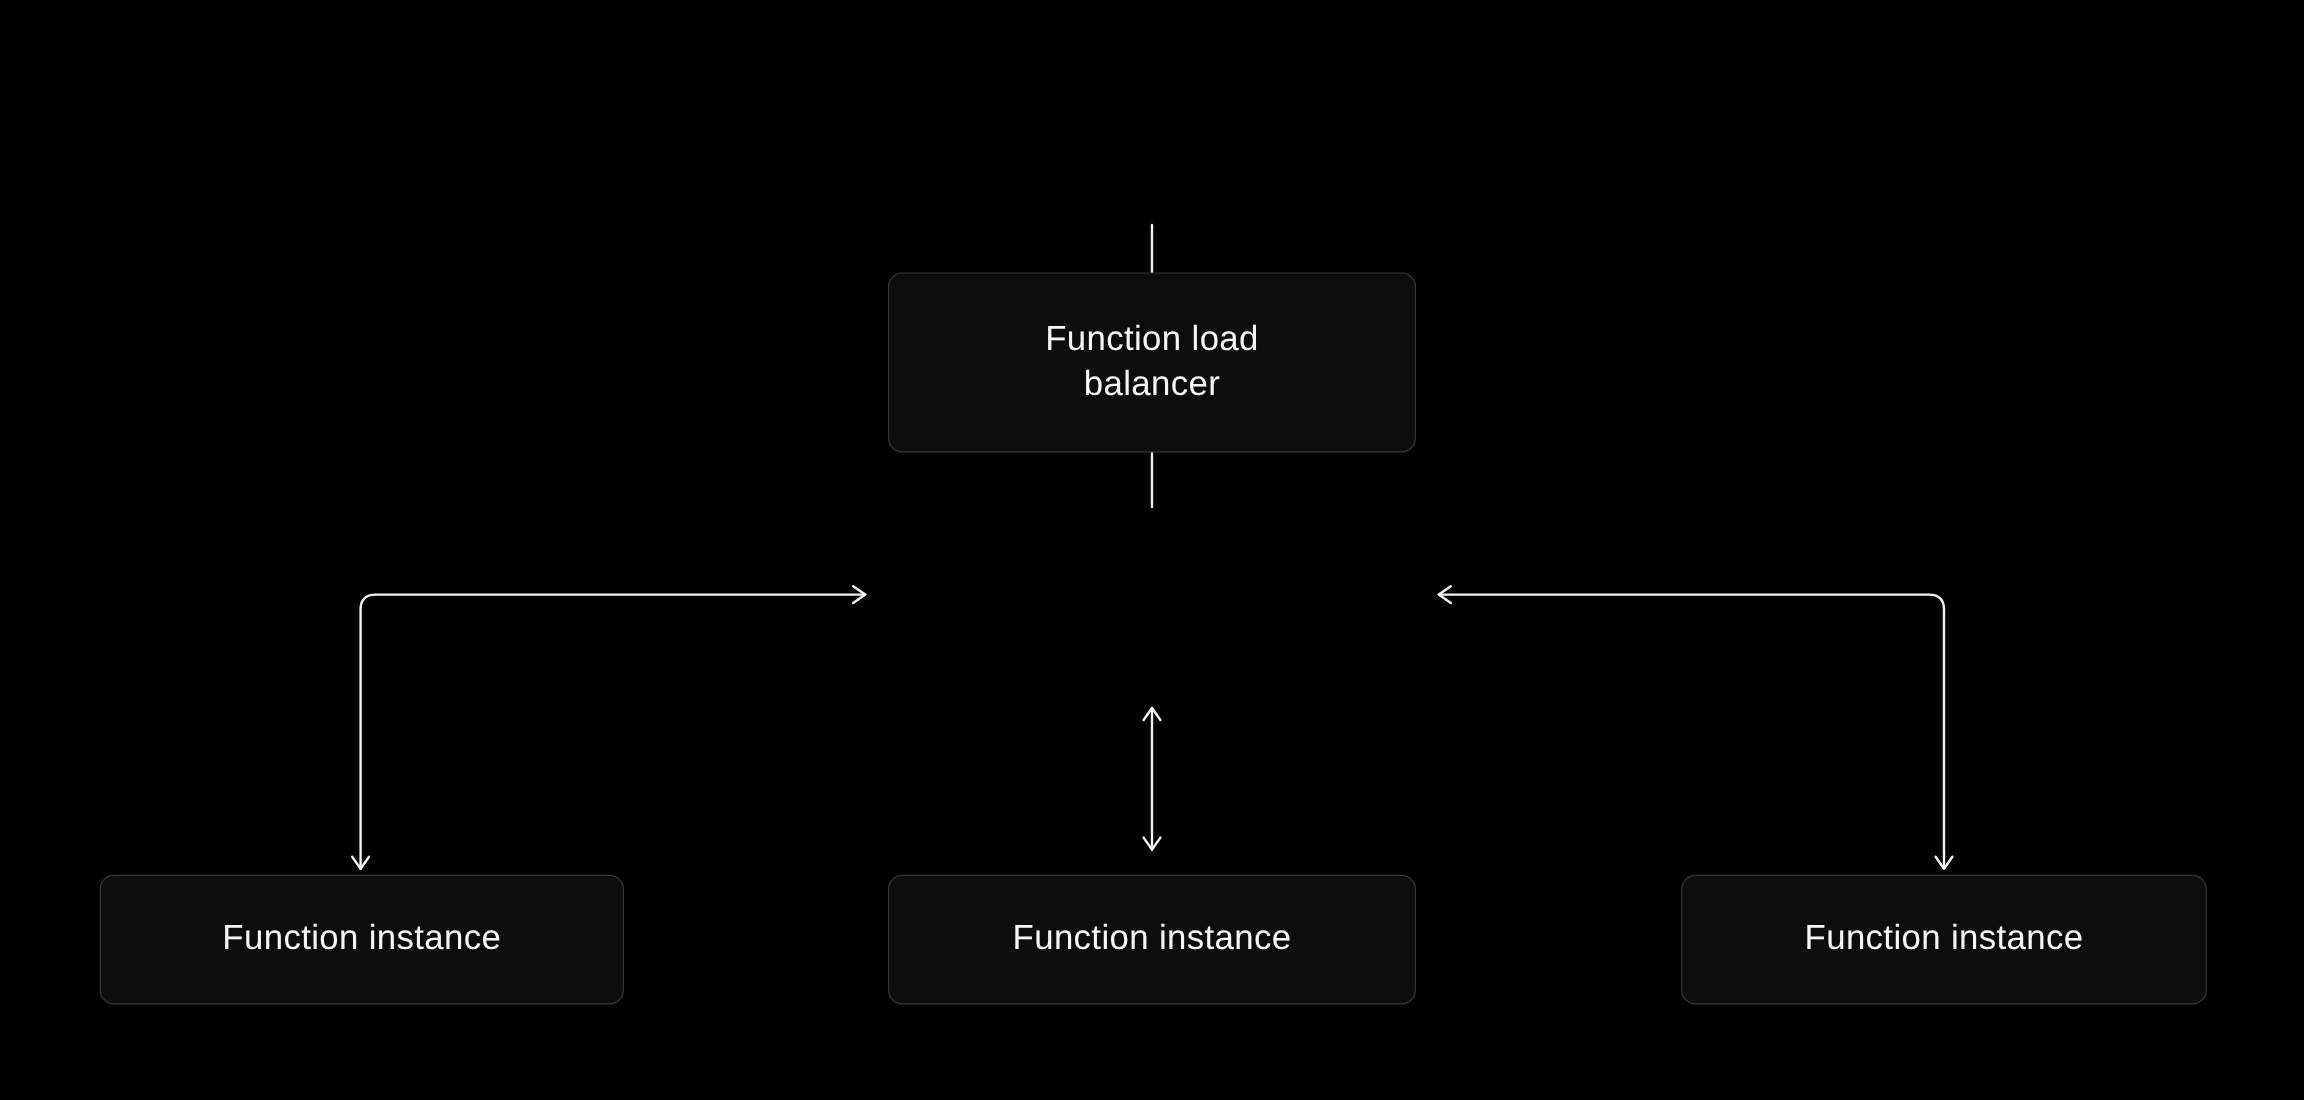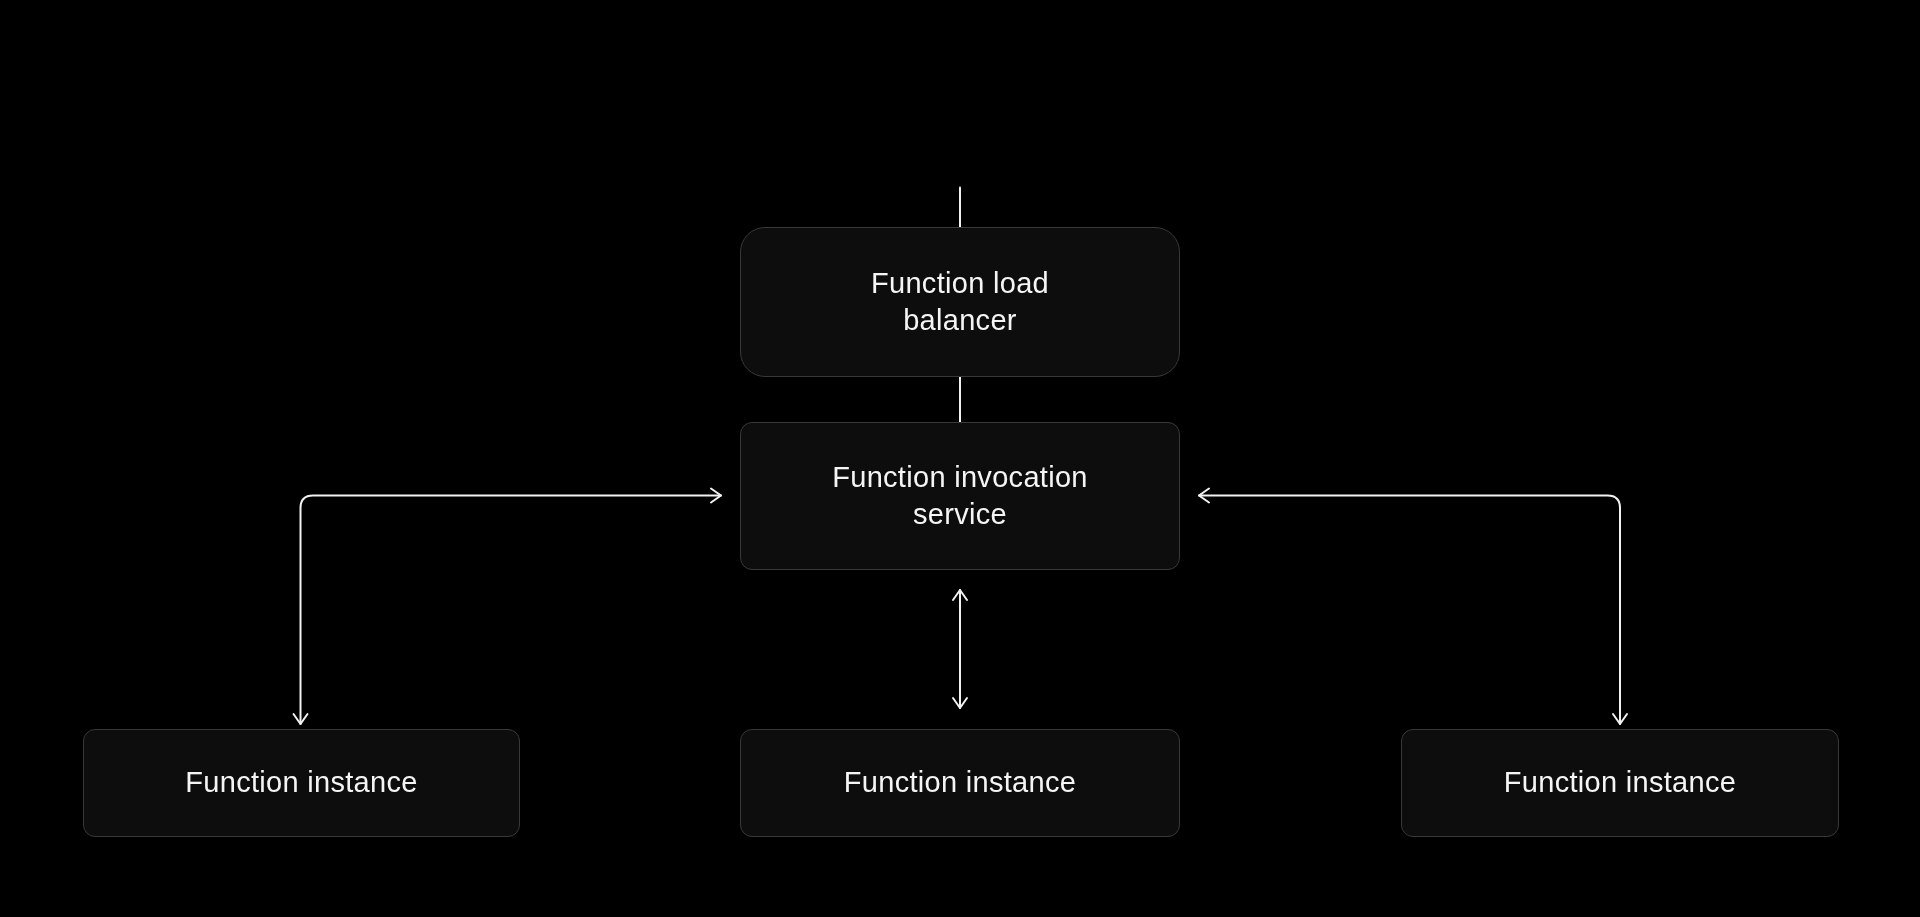--- a/index.html
+++ b/index.html
@@ -56,21 +56,21 @@
     color: var(--node_text);
     font-size: 29px;
     font-weight: 400;
     letter-spacing: 0.3px;
     line-height: 1.28;
     text-align: center;
     white-space: pre-line;
   }
   
   .node-edge-routing        { left: 740px;  top: 81px;  width: 440px; height: 106px; }
-  .node-load-balancer       { left: 740px;  top: 227px; width: 440px; height: 150px; border-radius: 25px; }
+  .node-load-balancer       { left: 740px;  top: 227px; width: 440px; height: 150px; }
   .node-invocation-service  { left: 740px;  top: 422px; width: 440px; height: 148px; }
   .node-instance-left       { left: 83px;   top: 729px; width: 437px; height: 108px; }
   .node-instance-middle     { left: 740px;  top: 729px; width: 440px; height: 108px; }
   .node-instance-right      { left: 1401px; top: 729px; width: 438px; height: 108px; }
 </style>
 </head>
 <body>
 
 <div class="canvas">
 
@@ -91,24 +91,20 @@
 
     <path class="edge-path" d="M1199 495.5 L1607.5 495.5 Q1620 495.5 1620 508 L1620 724" marker-start="url(#arrow)" marker-end="url(#arrow)"></path>
   </svg>
 
 
   <div class="node node-load-balancer">
     <span class="node-label">Function load
 balancer</span>
   </div>
 
-  <div class="node node-invocation-service">
-    <span class="node-label">Function invocation
-service</span>
-  </div>
 
   <div class="node node-instance-left">
     <span class="node-label">Function instance</span>
   </div>
 
   <div class="node node-instance-middle">
     <span class="node-label">Function instance</span>
   </div>
 
   <div class="node node-instance-right">

